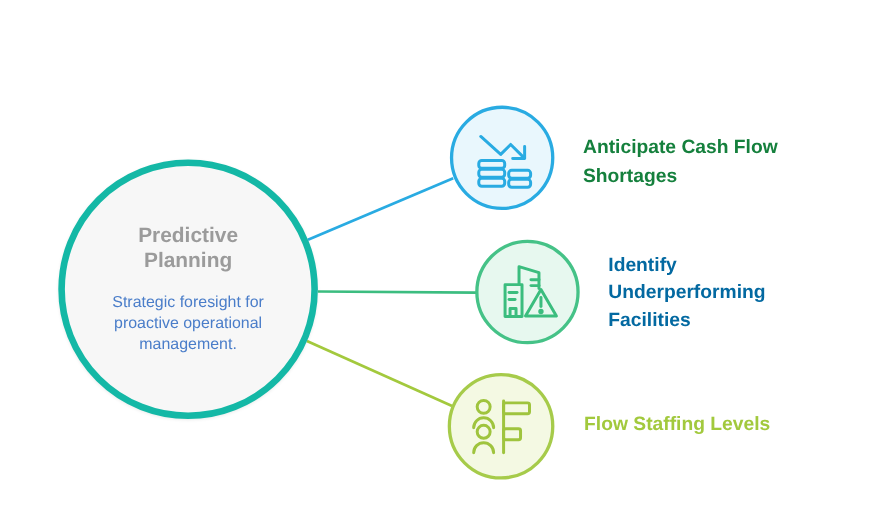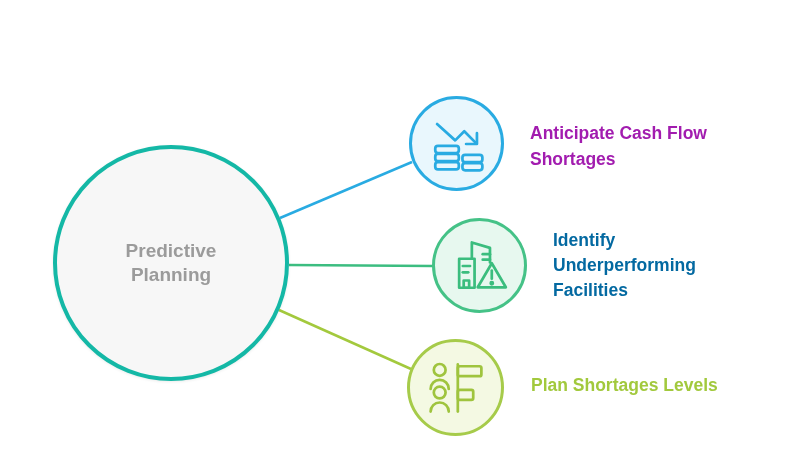--- a/index.html
+++ b/index.html
@@ -41,21 +41,21 @@
     justify-content: center;
     flex-direction: column;
   }
 
   .center-node {
     left: 53px;
     top: 145px;
     width: 236px;
     height: 236px;
     background: #f7f7f7;
-    border: 4px solid #14b8a6;
+    border: 6px solid #14b8a6;
     box-shadow: 0 1px 3px rgba(0,0,0,0.08);
     text-align: center;
   }
   .center-node .center-title {
     width: 150px;
     font-size: 19px;
     font-weight: bold;
     line-height: 1.25;
     color: #9b9b9b;
   }
@@ -102,21 +102,21 @@
     position: absolute;
     z-index: 1;
     font-weight: bold;
     font-size: 17.5px;
     line-height: 26px;
   }
   .label-cash {
     left: 530px;
     top: 120px;
     width: 205px;
-    color: #a21caf;
+    color: #15803d;
   }
   .label-facility {
     left: 553px;
     top: 228px;
     width: 190px;
     line-height: 25px;
     color: #0369a1;
   }
   .label-staffing {
     left: 531px;
@@ -136,20 +136,21 @@
 
 
   <svg class="connectors" width="792" height="471" viewBox="0 0 792 471" fill="none">
     <line class="line-cash" x1="280" y1="218" x2="412" y2="162" stroke-width="2.5"></line>
     <line class="line-facility" x1="289" y1="265" x2="433" y2="266" stroke-width="2.5"></line>
     <line class="line-staffing" x1="279" y1="310" x2="411" y2="369" stroke-width="2.5"></line>
   </svg>
 
   <div class="node center-node">
     <div class="center-title">Predictive Planning</div>
+    <div class="center-desc">Strategic foresight for proactive operational management.</div>
   </div>
 
   <div class="node benefit-circle circle-cash">
     <span>
       <svg width="58" height="58" viewBox="0 0 64 64" fill="none" stroke="currentColor" stroke-width="3" stroke-linecap="round" stroke-linejoin="round">
         <polyline points="10,10 30,28 40,18 53,31"></polyline>
         <polyline points="54,20 54,32 42,32"></polyline>
         <rect x="8" y="34" width="26" height="8" rx="3"></rect>
         <rect x="8" y="43" width="26" height="8" rx="3"></rect>
         <rect x="8" y="52" width="26" height="8" rx="3"></rect>
@@ -184,15 +185,15 @@
         <circle cx="14" cy="12" r="6.5"></circle>
         <path d="M4 33 a10 10 0 0 1 20 0"></path>
         <circle cx="14" cy="37" r="6.5"></circle>
         <path d="M4 58 a10 10 0 0 1 20 0"></path>
         <line x1="34" y1="6" x2="34" y2="58"></line>
         <rect x="34" y="8" width="26" height="11" rx="2"></rect>
         <rect x="34" y="34" width="17" height="11" rx="2"></rect>
       </svg>
     </span>
   </div>
-  <div class="benefit-label label-staffing">Plan Shortages Levels</div>
+  <div class="benefit-label label-staffing">Flow Staffing Levels</div>
 
 </div>
 
 </body></html>

